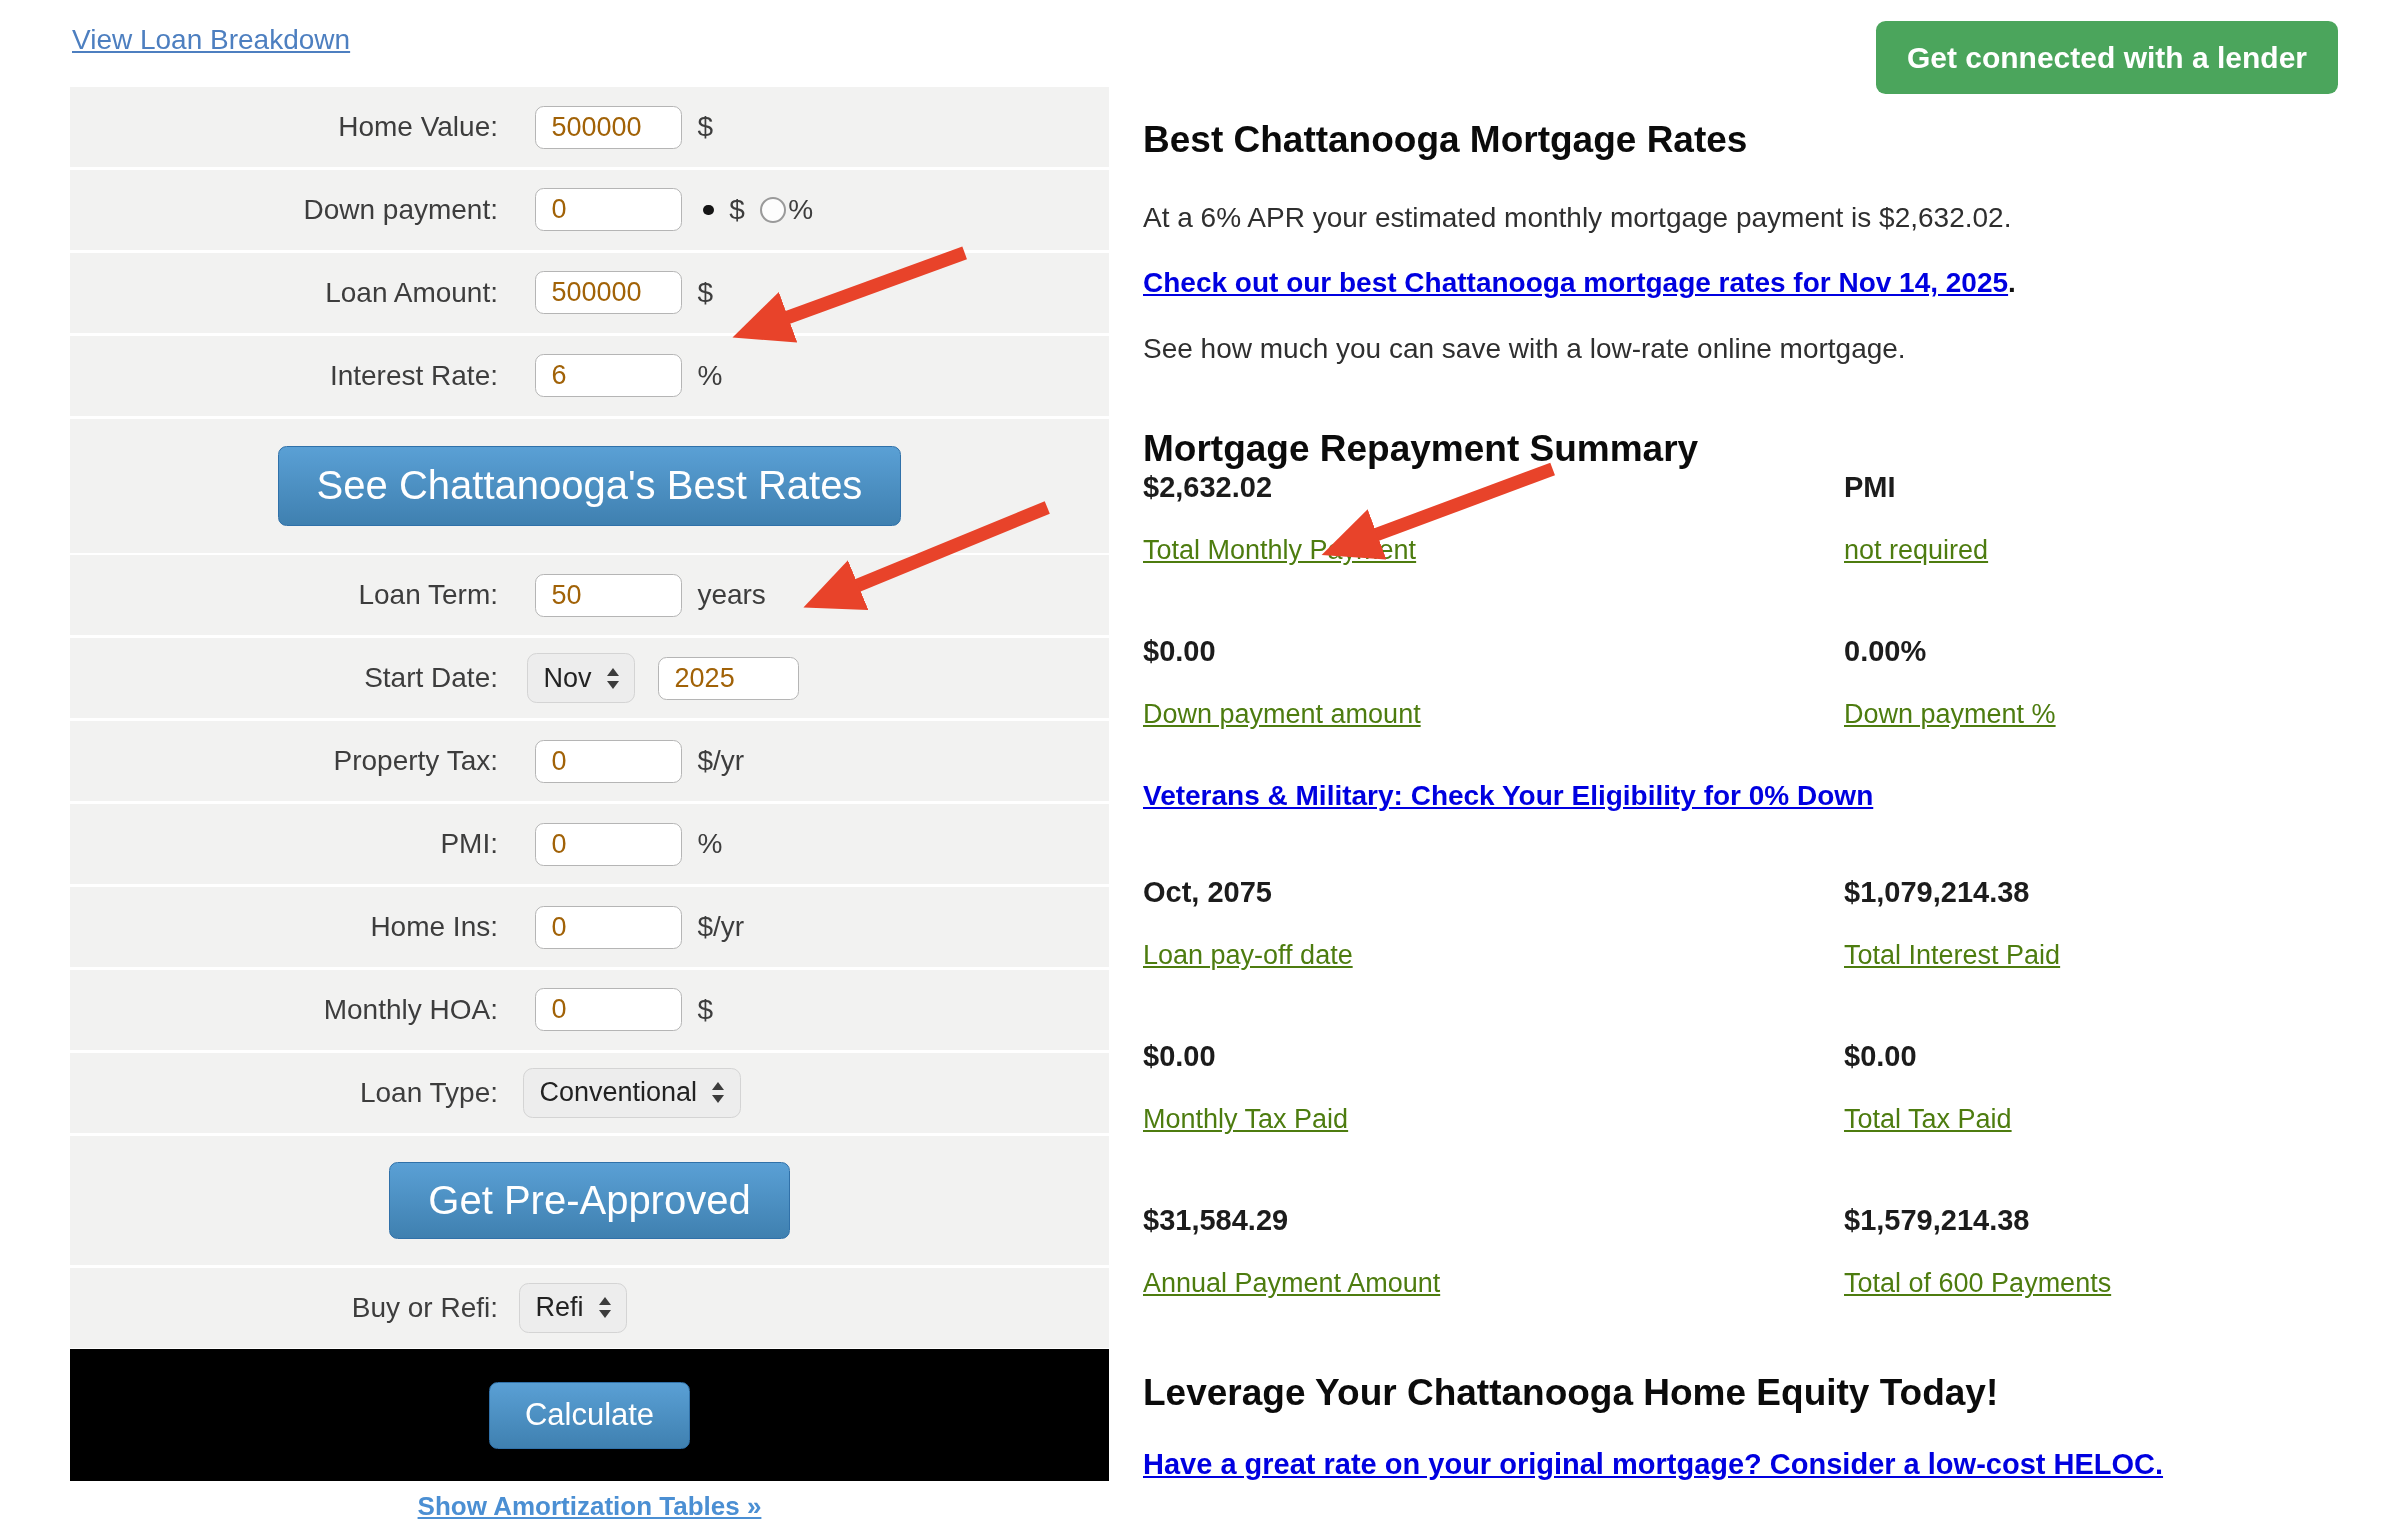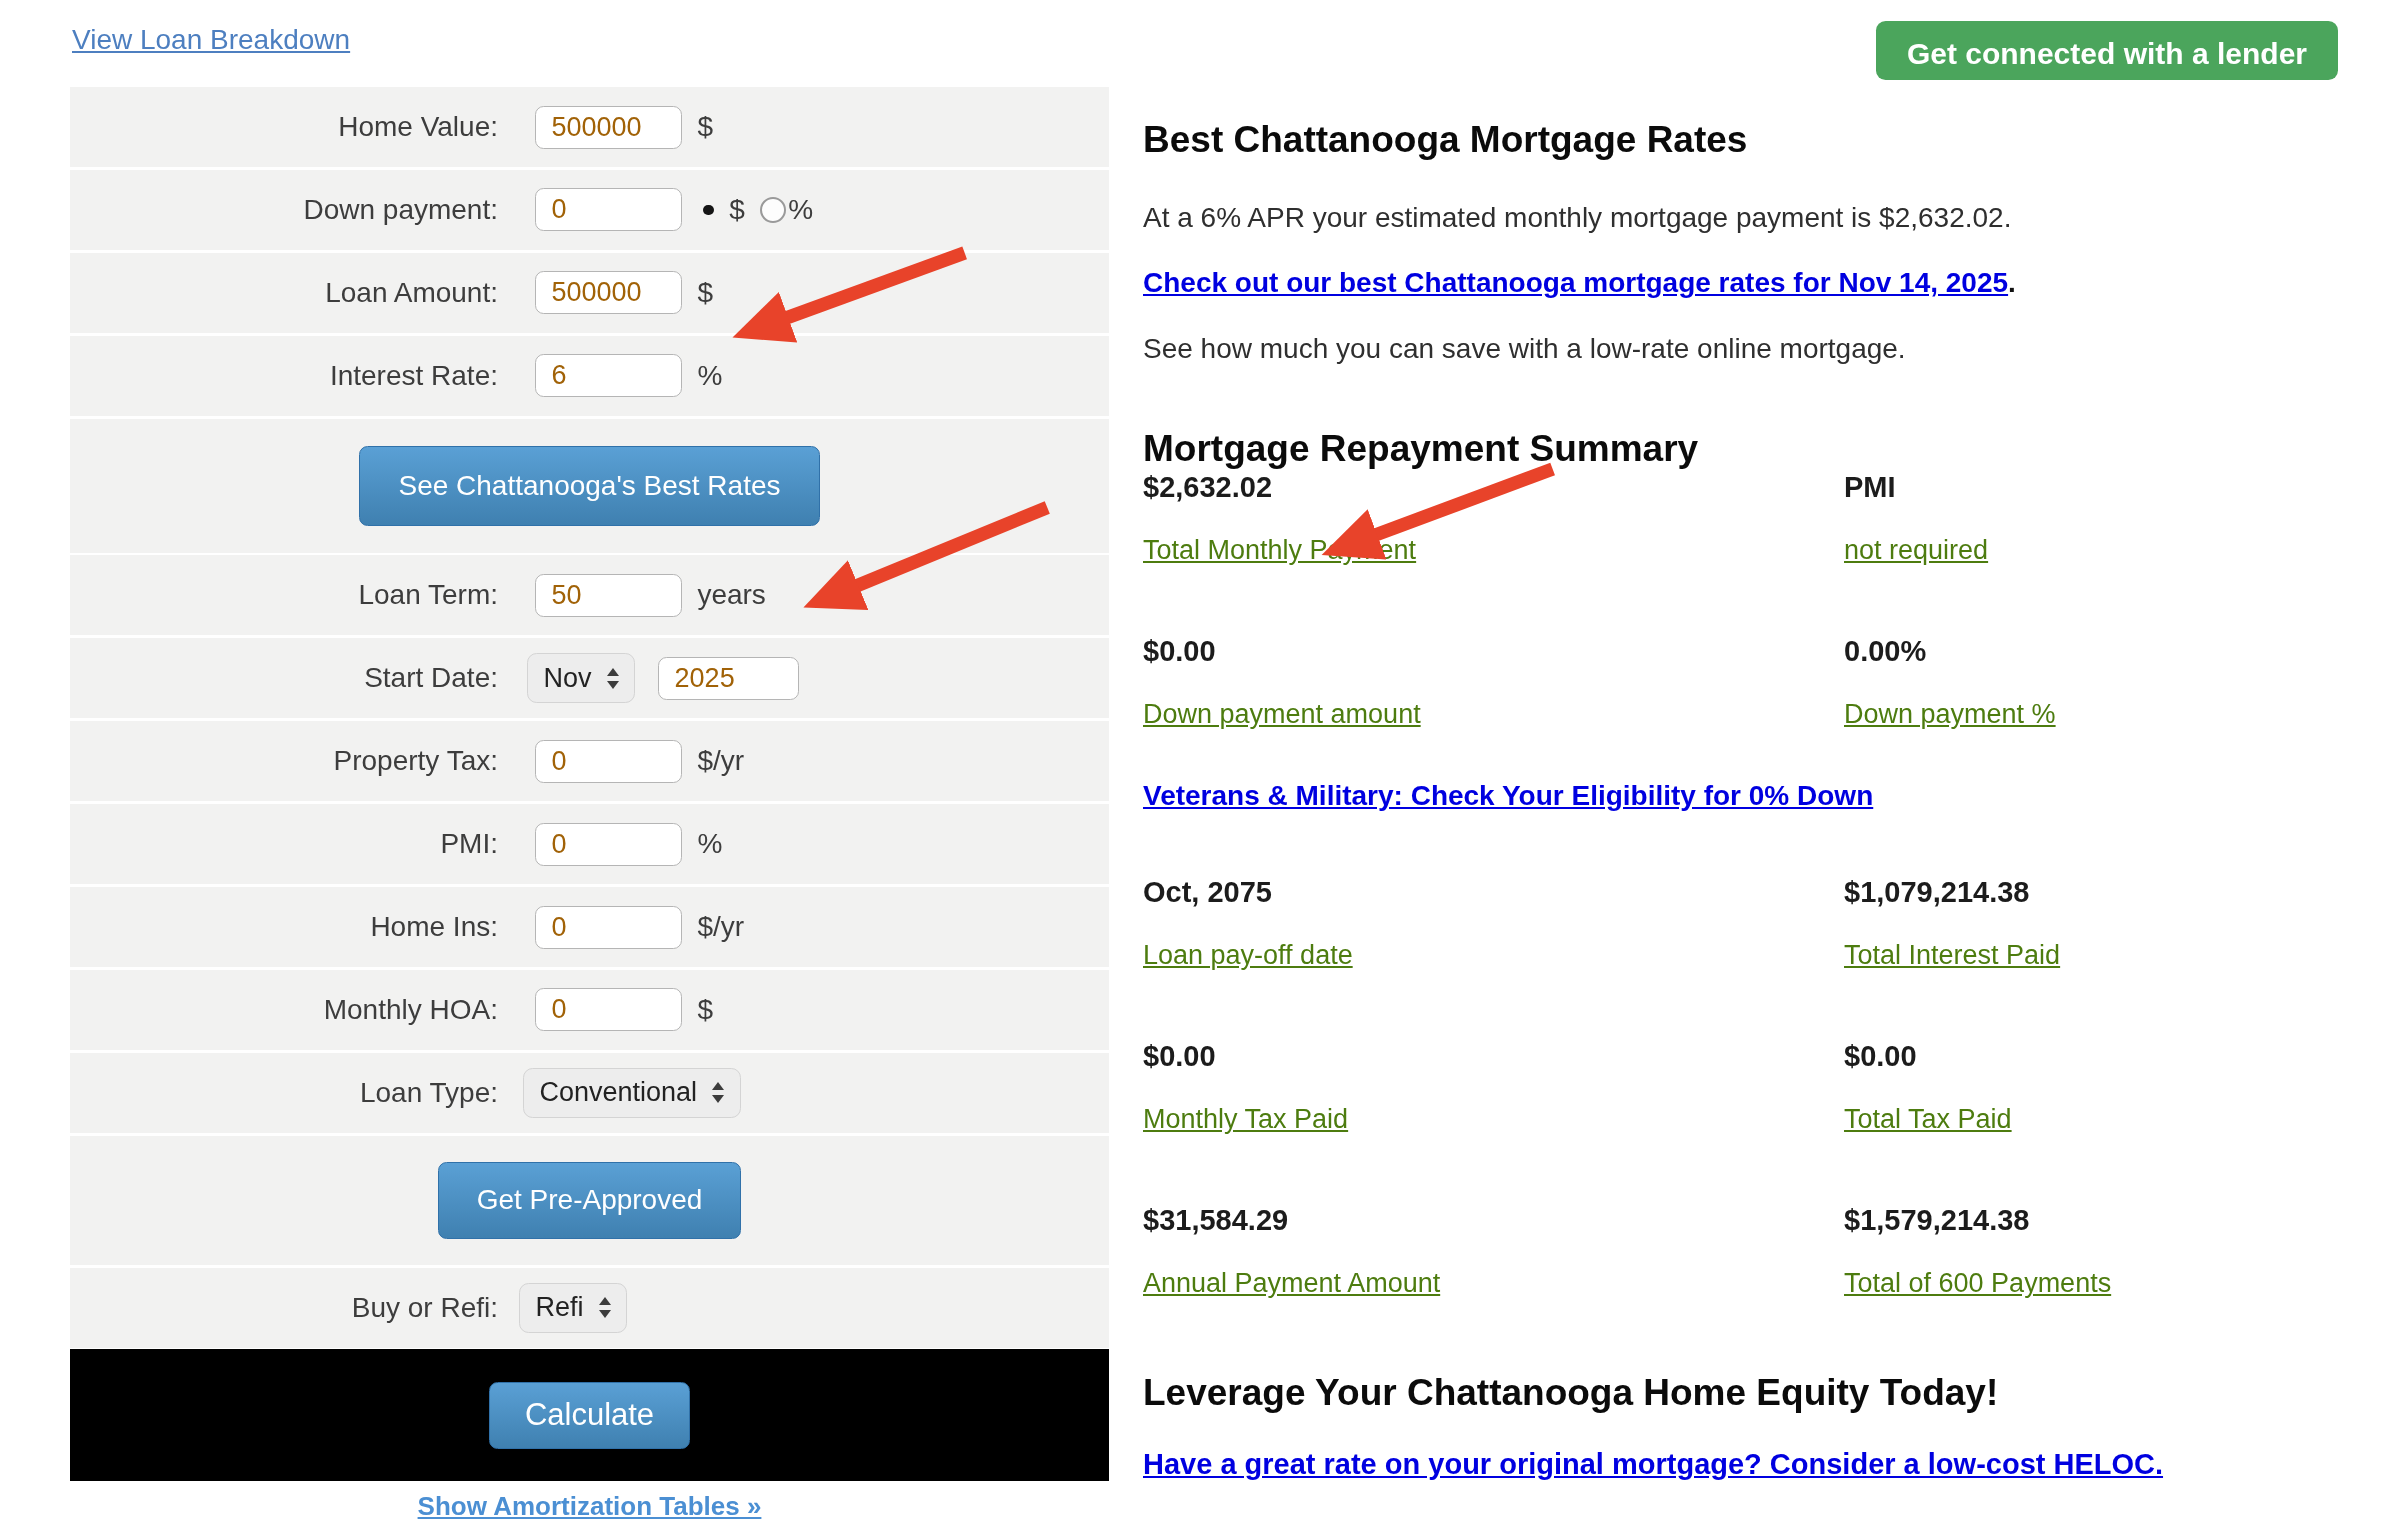--- a/index.html
+++ b/index.html
@@ -7,21 +7,21 @@
     width:2402px;height:1526px;position:relative;overflow:hidden;
     background:#ffffff;font-family:"Liberation Sans",sans-serif;
   }
   a{cursor:pointer;}
   
   .top-link{
     position:absolute;left:72px;top:23px;font-size:28px;line-height:33px;
     color:#4d7fc0;text-decoration:underline;
   }
   .lender-btn{
-    position:absolute;right:64px;top:21px;height:59px;padding:16px 31px;
+    position:absolute;right:64px;top:21px;height:73px;padding:16px 31px;
     background:#4ba55c;border:none;border-radius:9.6px;color:#fff;
     font-weight:bold;font-size:30px;font-family:inherit;cursor:pointer;
   }
   
   .panel{position:absolute;left:70px;top:87px;width:1039px;}
   .row{background:#f2f2f1;height:80px;margin-bottom:2.9px;display:flex;align-items:center;}
   .row-btn{height:134px;justify-content:center;}
   .row-btn2{height:129px;justify-content:center;}
   .lbl{width:428px;text-align:right;font-size:28px;color:#3d3d3d;flex:none;}
   .ctl{display:flex;align-items:center;margin-left:37px;gap:15.4px;}
@@ -29,21 +29,21 @@
     box-sizing:border-box;width:147px;height:43px;border:1px solid #b5b5b5;
     border-radius:8.6px;font-size:27px;padding:0 5.8px 0 15.4px;font-family:inherit;
     color:#a16207;background:#fff;outline:none;
   }
   .tin.small{width:141px;}
   .unit{font-size:28px;color:#3d3d3d;}
   .radio-dot{width:10.6px;height:10.6px;background:#151515;border-radius:50%;margin-left:5.8px;cursor:pointer;}
   .radio-circle{width:22px;height:22px;border:2.9px solid #9a9a9a;border-radius:50%;background:#fdfdfd;cursor:pointer;}
   .btn-blue{
     background:linear-gradient(#5aa0d5,#3f80b0);border:1px solid #3071a9;border-radius:8.6px;
-    color:#fff;font-size:28px;font-family:inherit;cursor:pointer;
+    color:#fff;font-size:40px;font-family:inherit;cursor:pointer;
     height:80px;display:flex;align-items:center;justify-content:center;padding:0 38px;
   }
   .btn-blue.mid{height:77px;}
   .btn-blue.small{height:67px;font-size:31px;padding:0 35px;}
   .select{
     display:inline-flex;align-items:center;gap:15.4px;background:#ededed;
     border:1px solid #d4d4d4;border-radius:9.6px;height:50px;padding:0 15.4px;
     font-size:27px;color:#222;cursor:pointer;box-sizing:border-box;
   }
   .chevrons{display:flex;flex-direction:column;gap:4.8px;}

